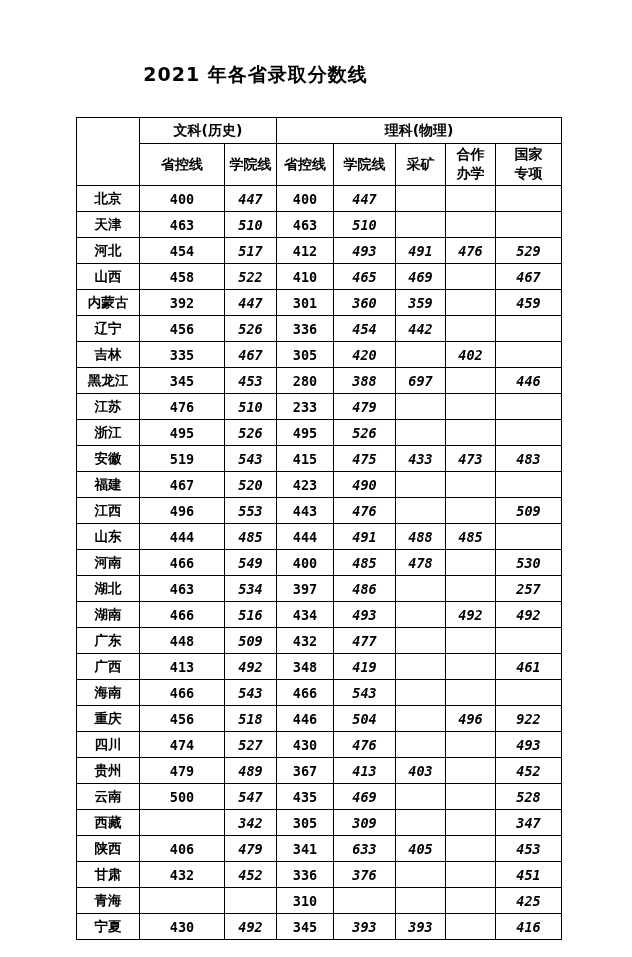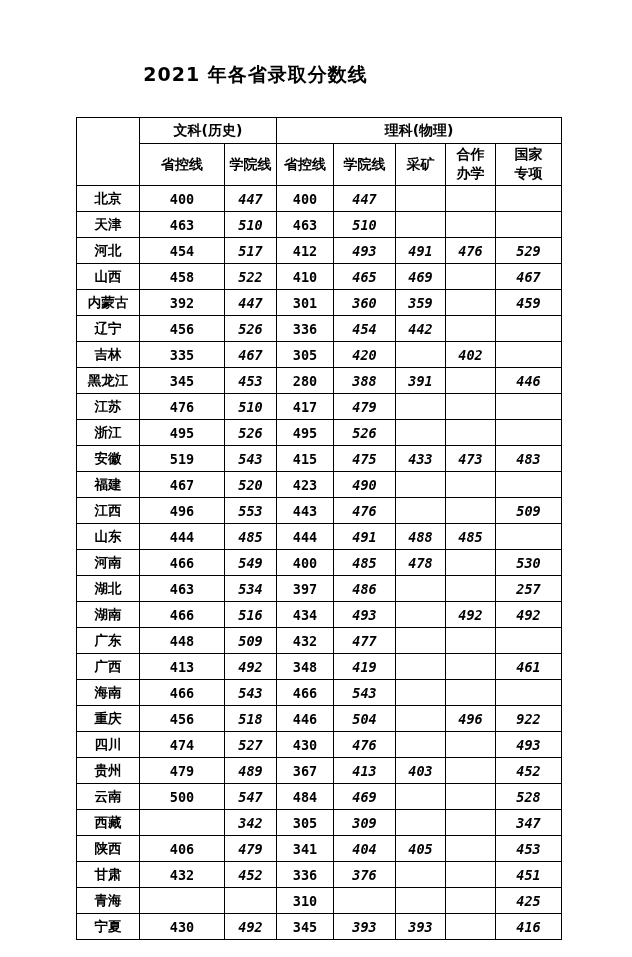--- a/index.html
+++ b/index.html
@@ -124,29 +124,29 @@
         <td class="i"></td>
         <td class="i">402</td>
         <td class="i"></td>
       </tr>
       <tr class="data">
         <td class="prov">黑龙江</td>
         <td class="n">345</td>
         <td class="i">453</td>
         <td class="n">280</td>
         <td class="i">388</td>
-        <td class="i">391</td>
+        <td class="i">697</td>
         <td class="i"></td>
         <td class="i">446</td>
       </tr>
       <tr class="data">
         <td class="prov">江苏</td>
         <td class="n">476</td>
         <td class="i">510</td>
-        <td class="n">417</td>
+        <td class="n">233</td>
         <td class="i">479</td>
         <td class="i"></td>
         <td class="i"></td>
         <td class="i"></td>
       </tr>
       <tr class="data">
         <td class="prov">浙江</td>
         <td class="n">495</td>
         <td class="i">526</td>
         <td class="n">495</td>
@@ -282,42 +282,42 @@
         <td class="n">367</td>
         <td class="i">413</td>
         <td class="i">403</td>
         <td class="i"></td>
         <td class="i">452</td>
       </tr>
       <tr class="data">
         <td class="prov">云南</td>
         <td class="n">500</td>
         <td class="i">547</td>
-        <td class="n">484</td>
+        <td class="n">435</td>
         <td class="i">469</td>
         <td class="i"></td>
         <td class="i"></td>
         <td class="i">528</td>
       </tr>
       <tr class="data">
         <td class="prov">西藏</td>
         <td class="n"></td>
         <td class="i">342</td>
         <td class="n">305</td>
         <td class="i">309</td>
         <td class="i"></td>
         <td class="i"></td>
         <td class="i">347</td>
       </tr>
       <tr class="data">
         <td class="prov">陕西</td>
         <td class="n">406</td>
         <td class="i">479</td>
         <td class="n">341</td>
-        <td class="i">404</td>
+        <td class="i">633</td>
         <td class="i">405</td>
         <td class="i"></td>
         <td class="i">453</td>
       </tr>
       <tr class="data">
         <td class="prov">甘肃</td>
         <td class="n">432</td>
         <td class="i">452</td>
         <td class="n">336</td>
         <td class="i">376</td>

